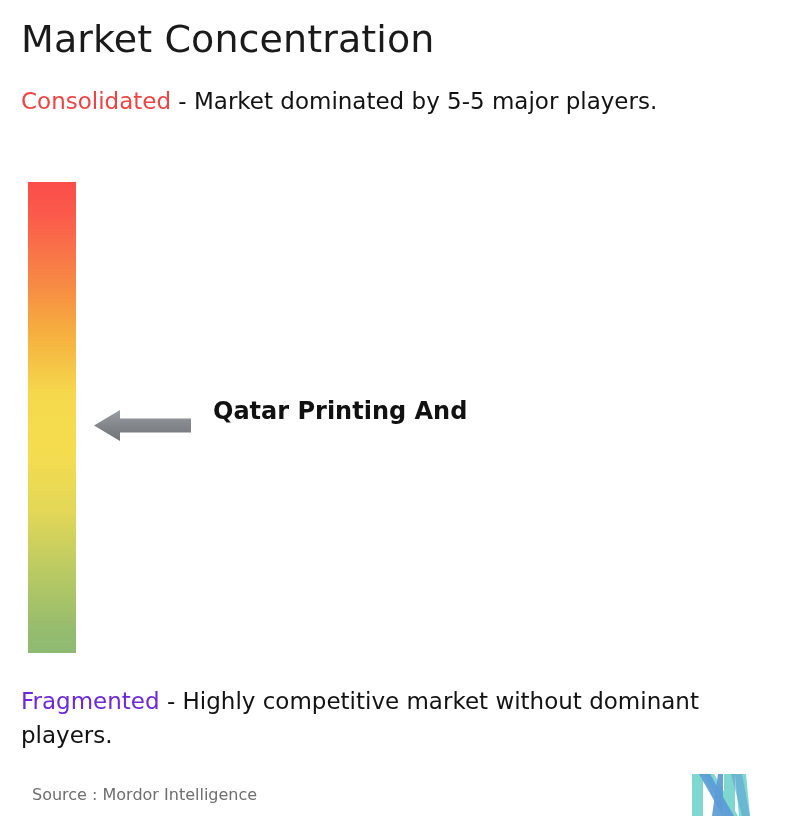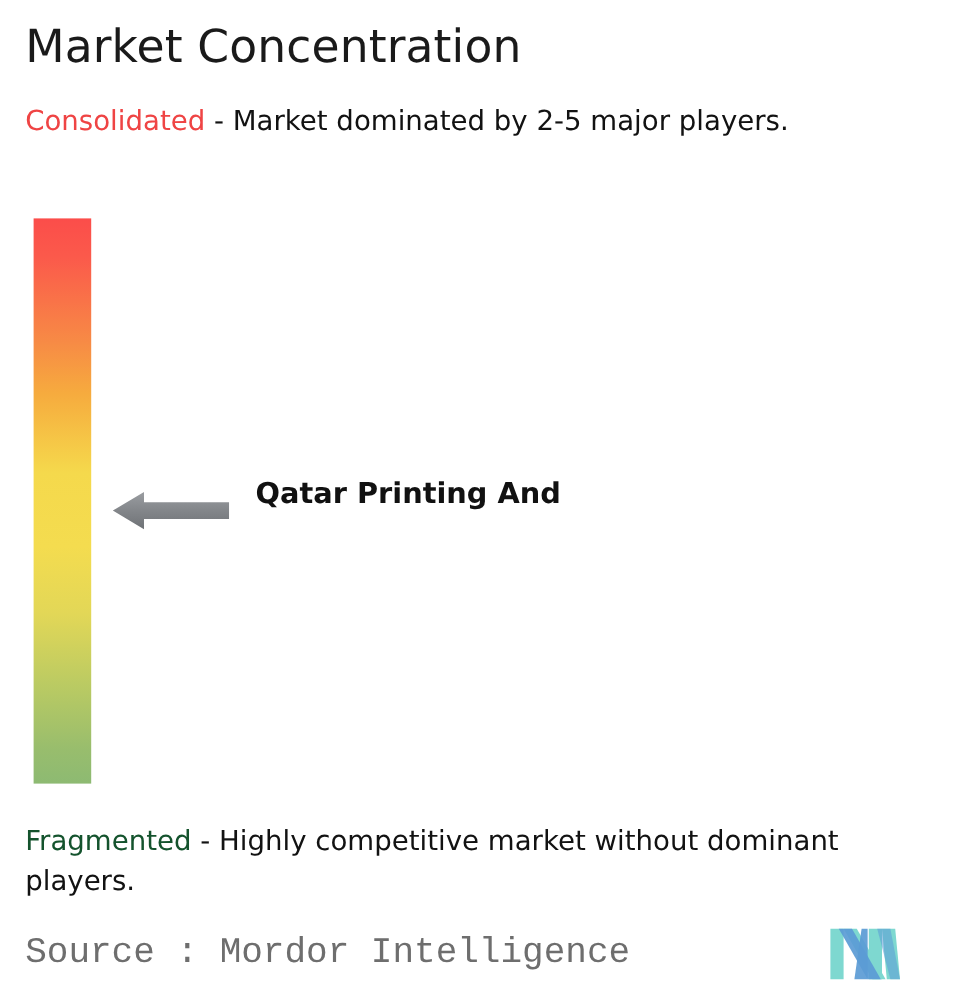--- a/index.html
+++ b/index.html
@@ -94,56 +94,55 @@
     position: absolute;
     left: 21px;
     top: 684px;
     width: 772px;
     font-size: 23px;
     line-height: 34px;
     color: #121212;
     font-weight: 400;
   }
   #legend-fragmented .kw {
-    color: #14532d;
+    color: #6d28d9;
     margin-top: 36px;
   }
   #legend-fragmented .desc {
     color: #121212;
   }
 
   
   #source-line {
     position: absolute;
-    left: 21px;
+    left: 32px;
     top: 780px;
-    font-size: 30px;
+    font-size: 16px;
     line-height: 30px;
     color: #6e6e6e;
     font-weight: 400;
     white-space: nowrap;
-    font-family: Liberation Mono, monospace;
   }
 
   
   #brand-logo {
     position: absolute;
     left: 690px;
     top: 768px;
     width: 62px;
     height: 50px;
   }
 </style>
 </head>
 <body>
 
 <div id="page-title">Market Concentration</div>
 
 <div id="legend-consolidated">
-  <span class="kw">Consolidated</span><span class="desc"> - Market dominated by 2-5 major players.</span>
+  <span class="kw">Consolidated</span><span class="desc"> - Market dominated by 5-5 major players.</span>
 </div>
 
 <div id="gradient-bar"></div>
 
 <div id="pointer-arrow">
   <svg width="97" height="33" viewBox="0 0 97 33" xmlns="http://www.w3.org/2000/svg">
     <defs>
       <linearGradient id="arrGrad" x1="0" y1="0" x2="0" y2="1">
         <stop offset="0%" stop-color="#9a9da1"></stop>
         <stop offset="45%" stop-color="#85888c"></stop>

